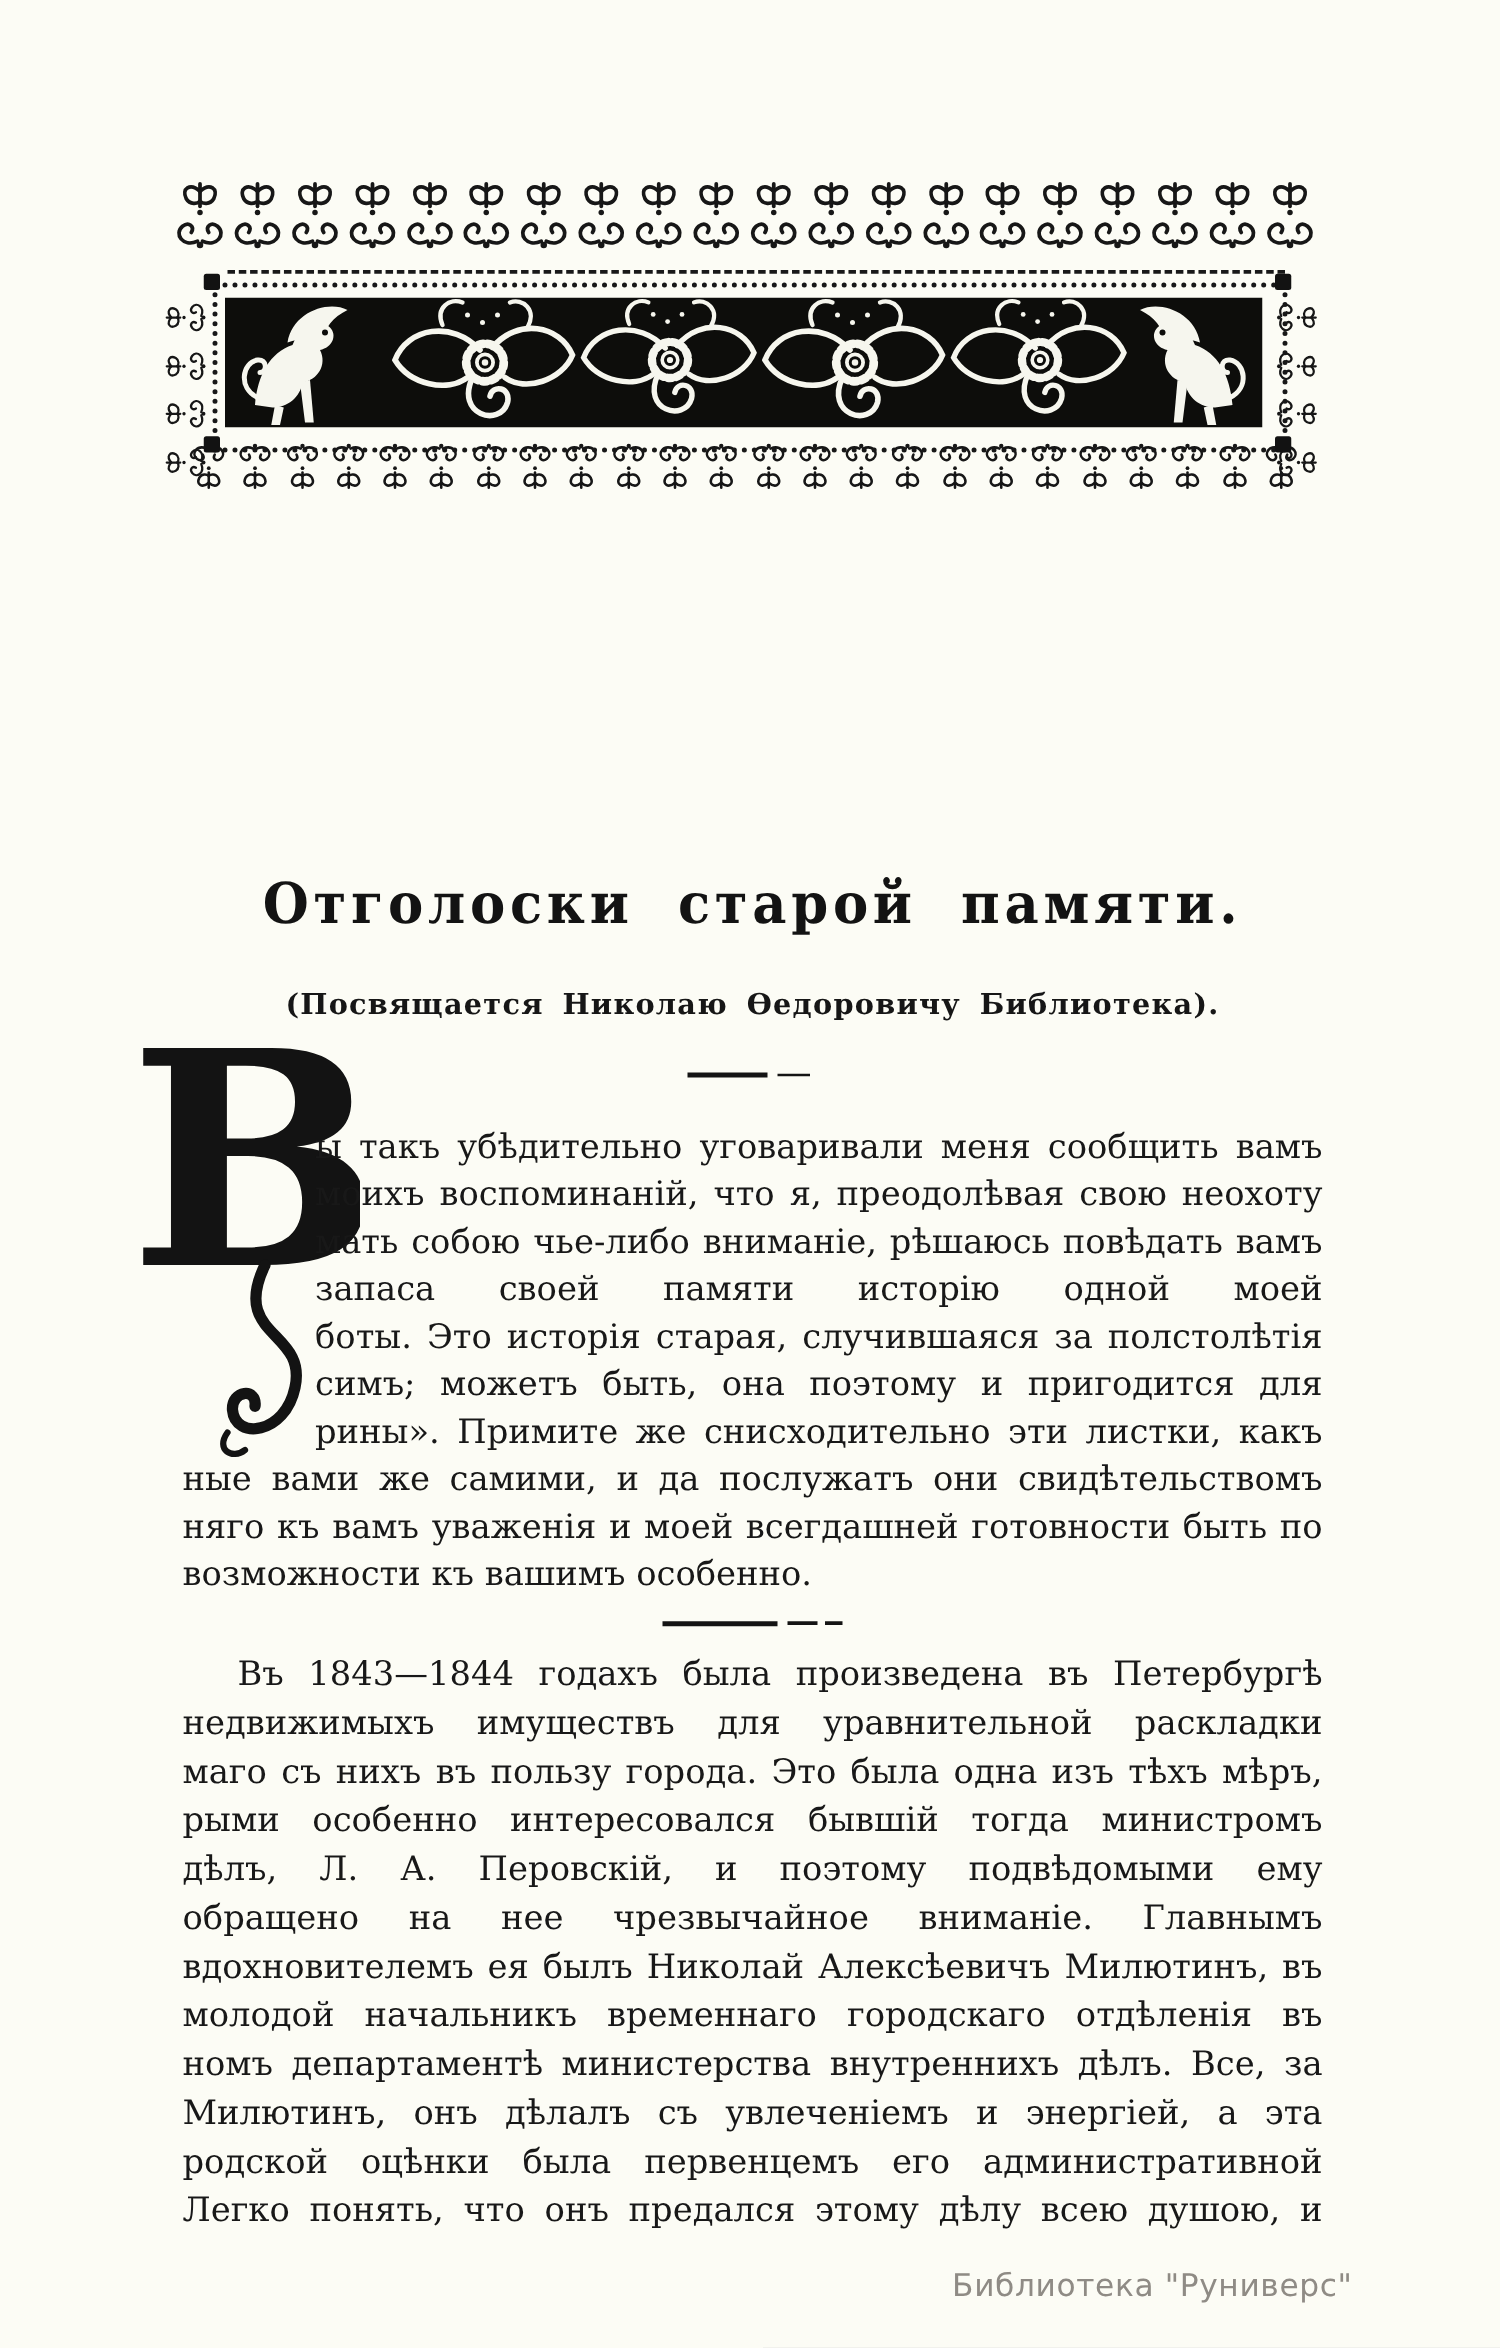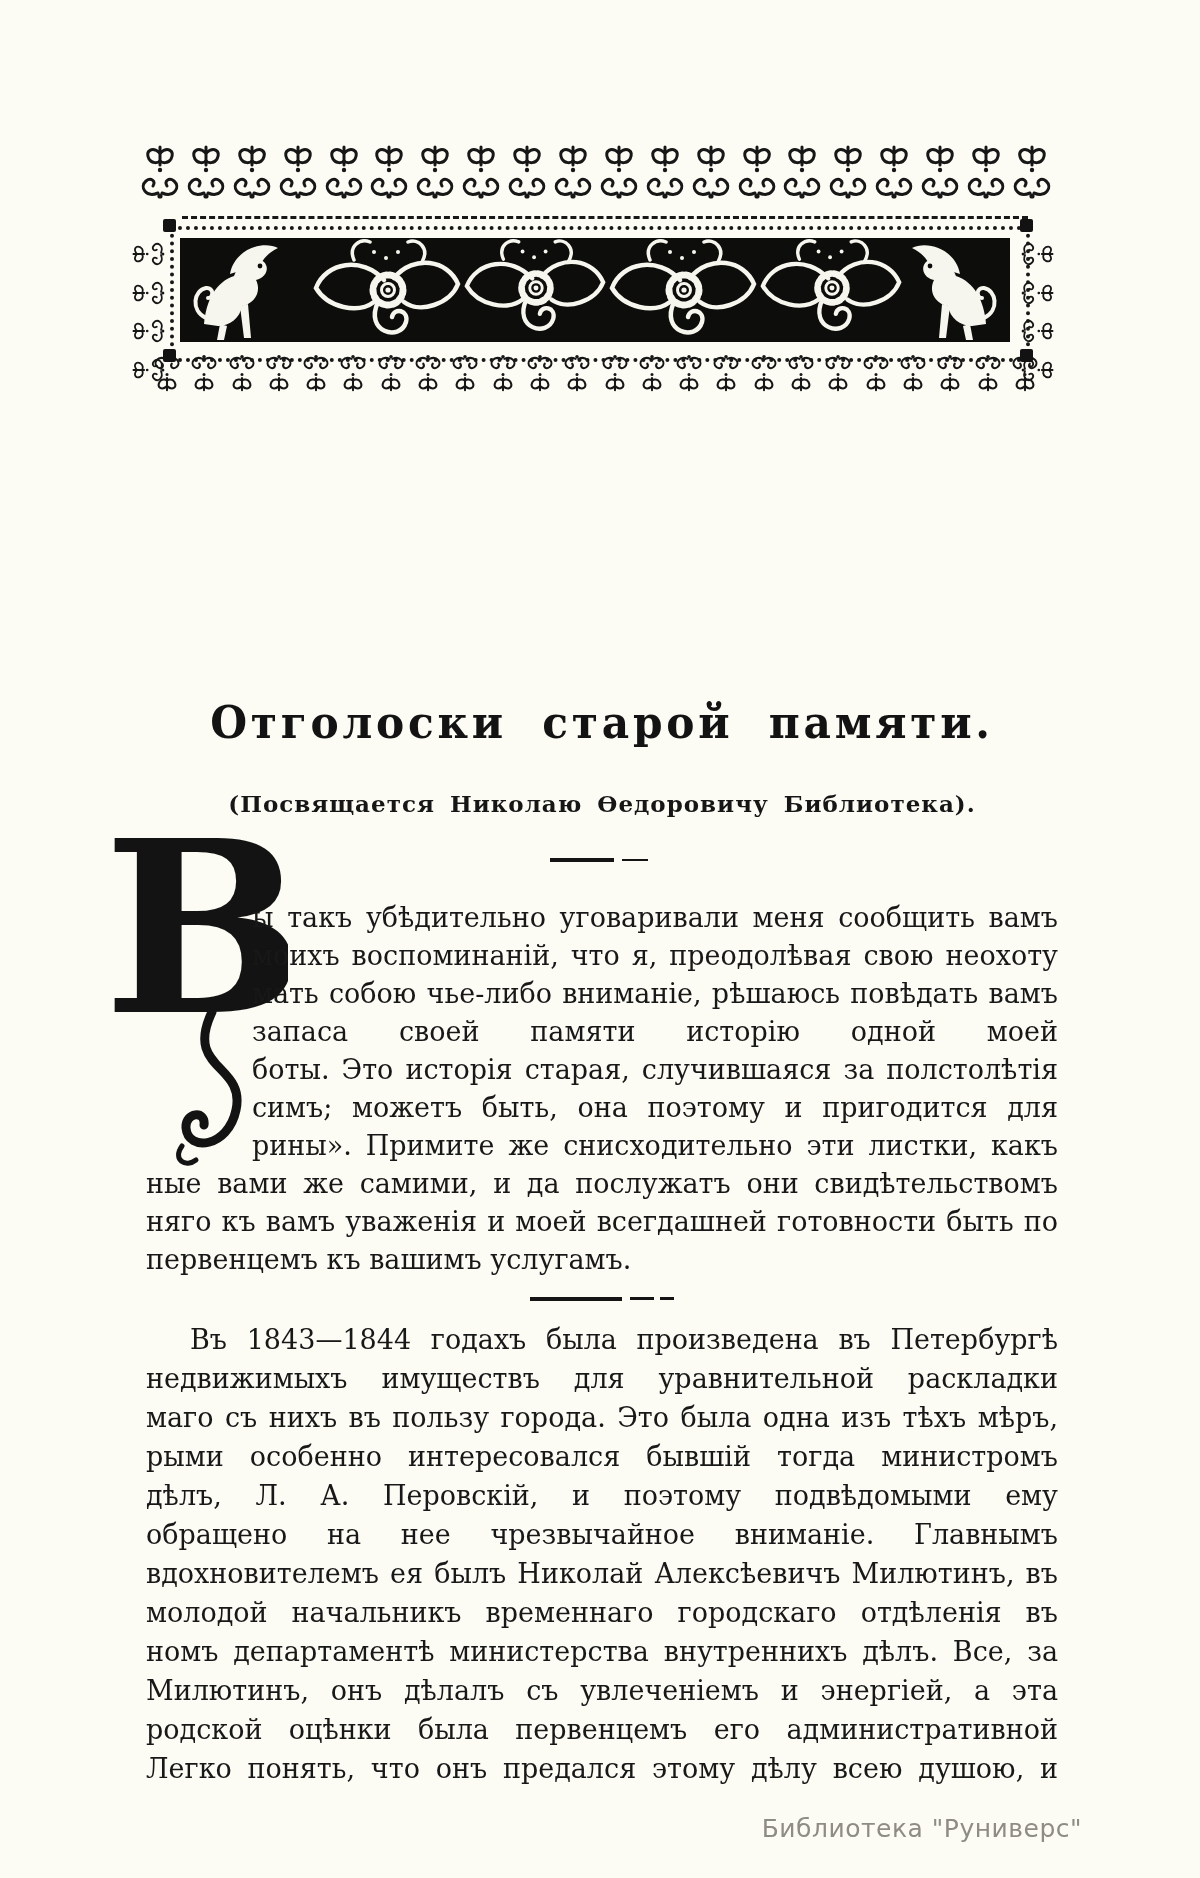--- a/index.html
+++ b/index.html
@@ -740,21 +740,21 @@
   <div>
     <div class="line" style="top:898px;left:252px;width:806px;">ы такъ убѣдительно уговаривали меня сообщить вамъ кое-что изъ</div>
     <div class="line" style="top:936px;left:252px;width:806px;">моихъ воспоминаній, что я, преодолѣвая свою неохоту—зани-</div>
     <div class="line" style="top:974px;left:252px;width:806px;">мать собою чье-либо вниманіе, рѣшаюсь повѣдать вамъ изъ</div>
     <div class="line" style="top:1012px;left:252px;width:806px;">запаса своей памяти исторію одной моей статистической ра-</div>
     <div class="line" style="top:1050px;left:252px;width:806px;">боты. Это исторія старая, случившаяся за полстолѣтія передъ</div>
     <div class="line" style="top:1088px;left:252px;width:806px;">симъ; можетъ быть, она поэтому и пригодится для «Русской Ста-</div>
     <div class="line" style="top:1126px;left:252px;width:806px;">рины». Примите же снисходительно эти листки, какъ вызван-</div>
     <div class="line" style="top:1164px;left:146px;width:912px;">ные вами же самими, и да послужатъ они свидѣтельствомъ моего искрен-</div>
     <div class="line" style="top:1202px;left:146px;width:912px;">няго къ вамъ уваженія и моей всегдашней готовности быть по мѣрѣ</div>
-    <div class="line noj" style="top:1240px;left:146px;width:912px;">первенцемъ къ вашимъ услугамъ.</div>
+    <div class="line noj" style="top:1240px;left:146px;width:912px;">возможности къ вашимъ особенно.</div>
   </div>
 
   <div class="divider d2" style="top:1288px;">
     <span class="b1"></span><span class="b2"></span><span class="b3"></span>
   </div>
 
   <div>
     <div class="line" style="top:1320px;left:190px;width:868px;">Въ 1843—1844 годахъ была произведена въ Петербургѣ оцѣнка</div>
     <div class="line" style="top:1359px;left:146px;width:912px;">недвижимыхъ имуществъ для уравнительной раскладки налога, взима-</div>
     <div class="line" style="top:1398px;left:146px;width:912px;">маго съ нихъ въ пользу города. Это была одна изъ тѣхъ мѣръ, кото-</div>

